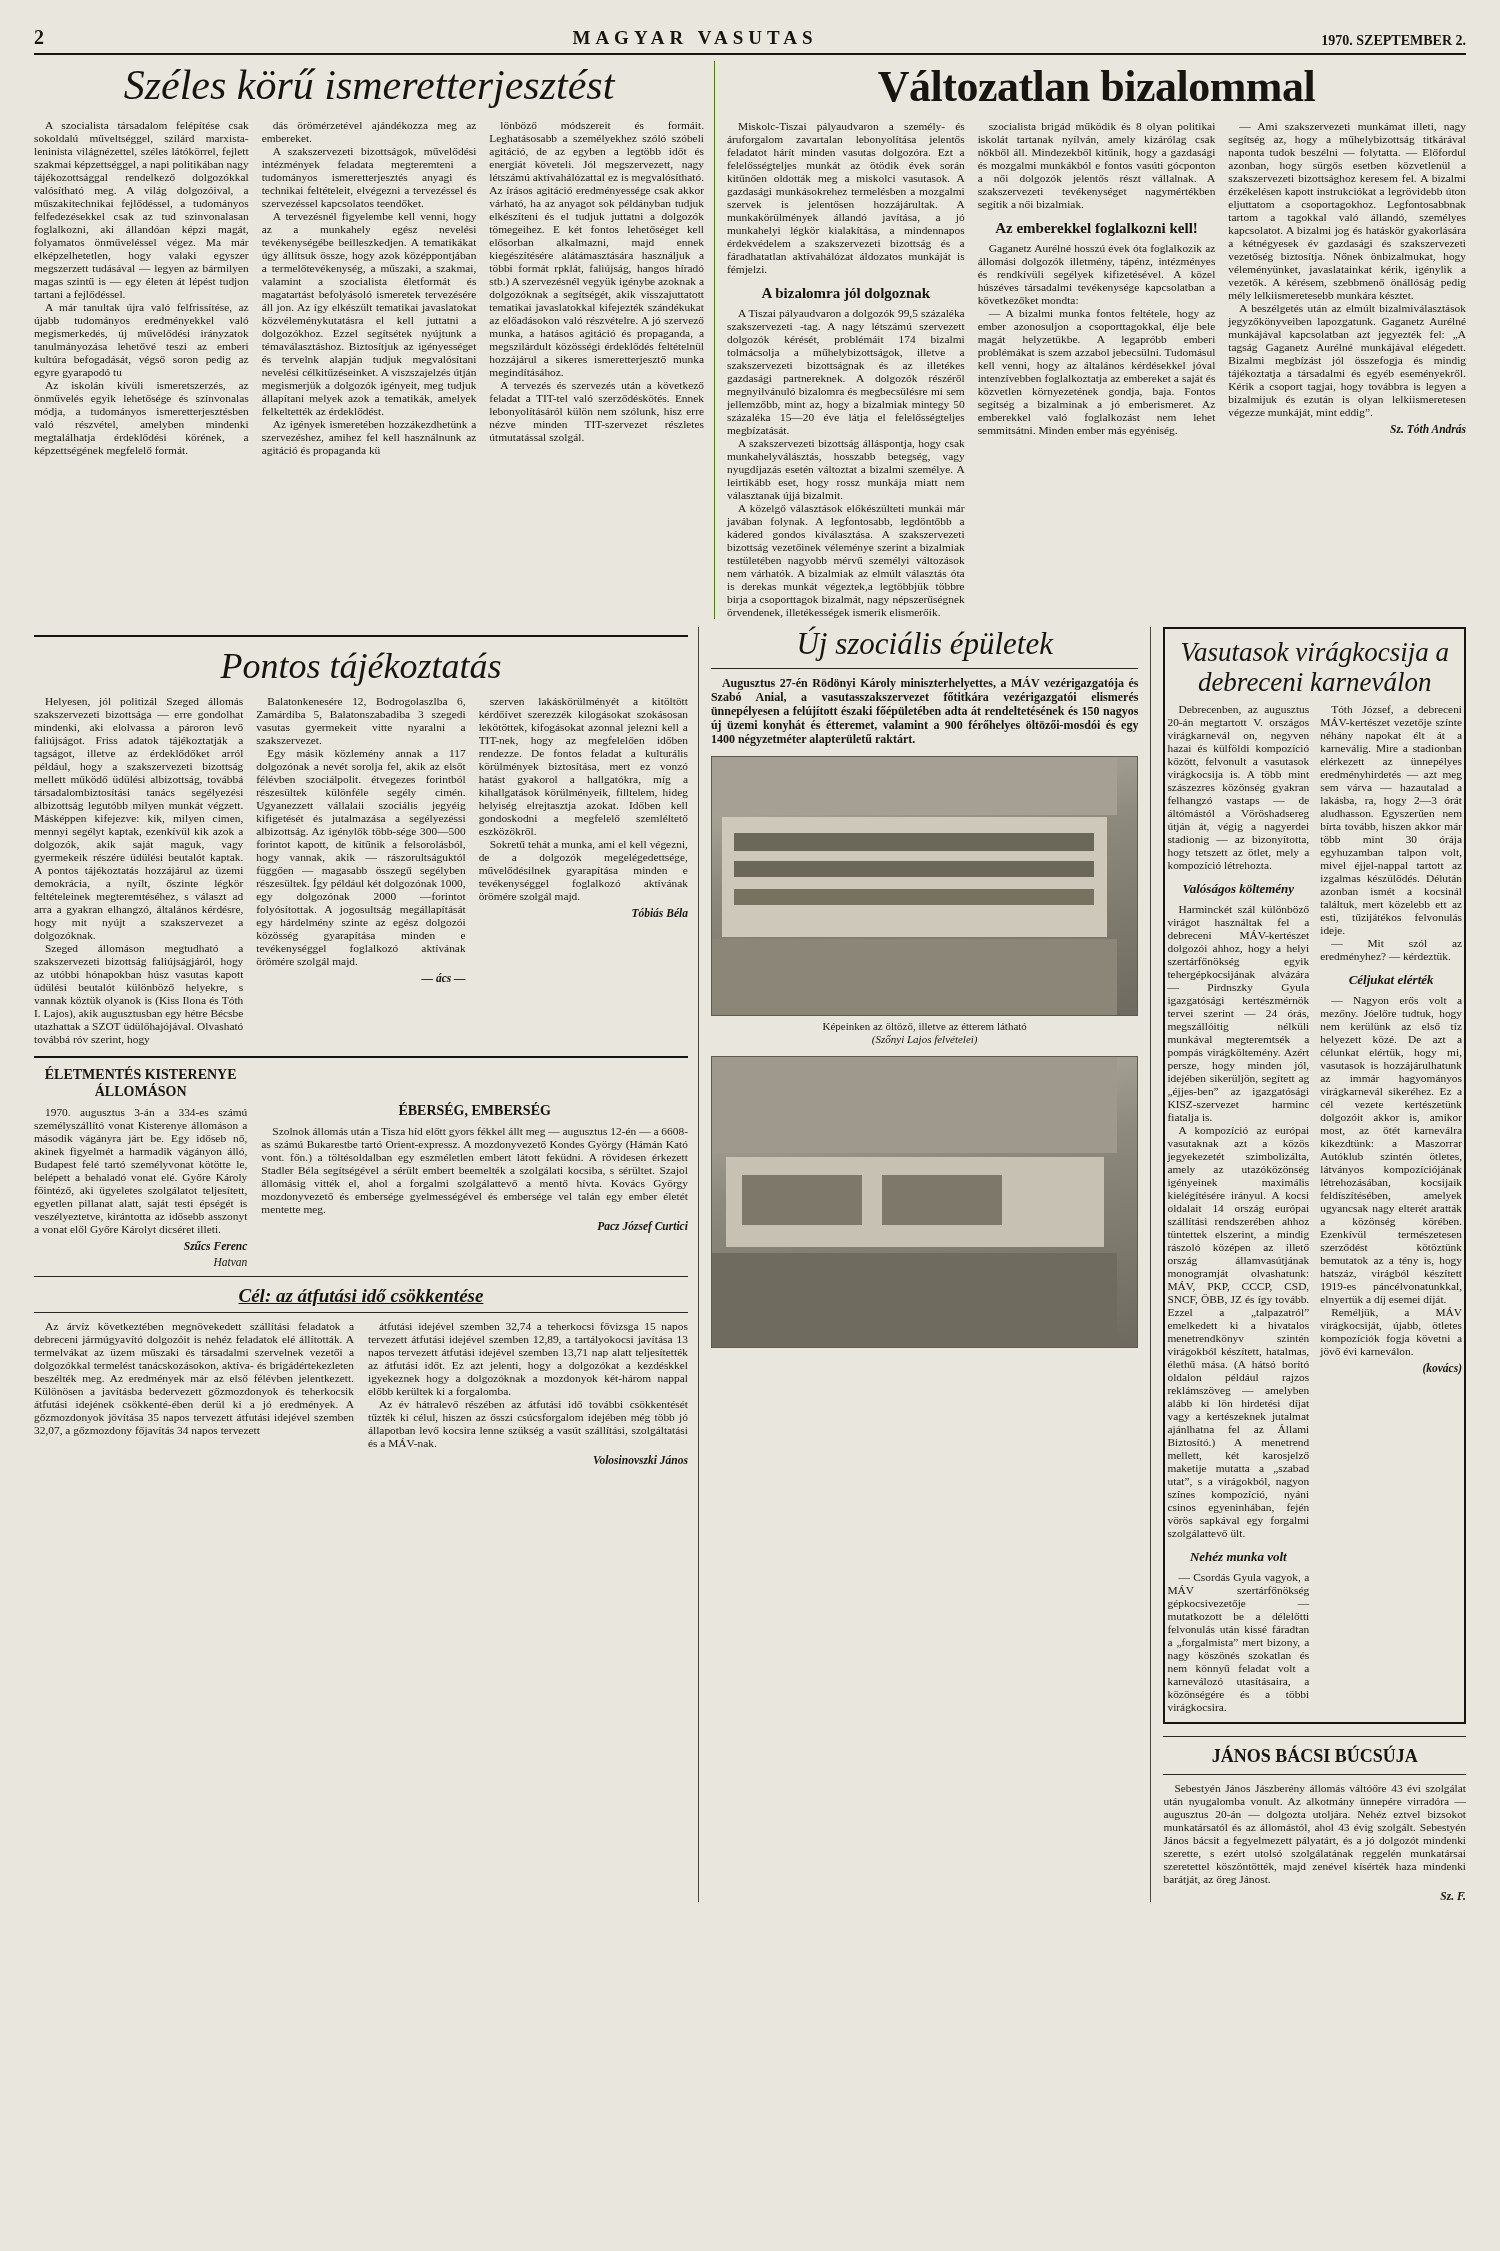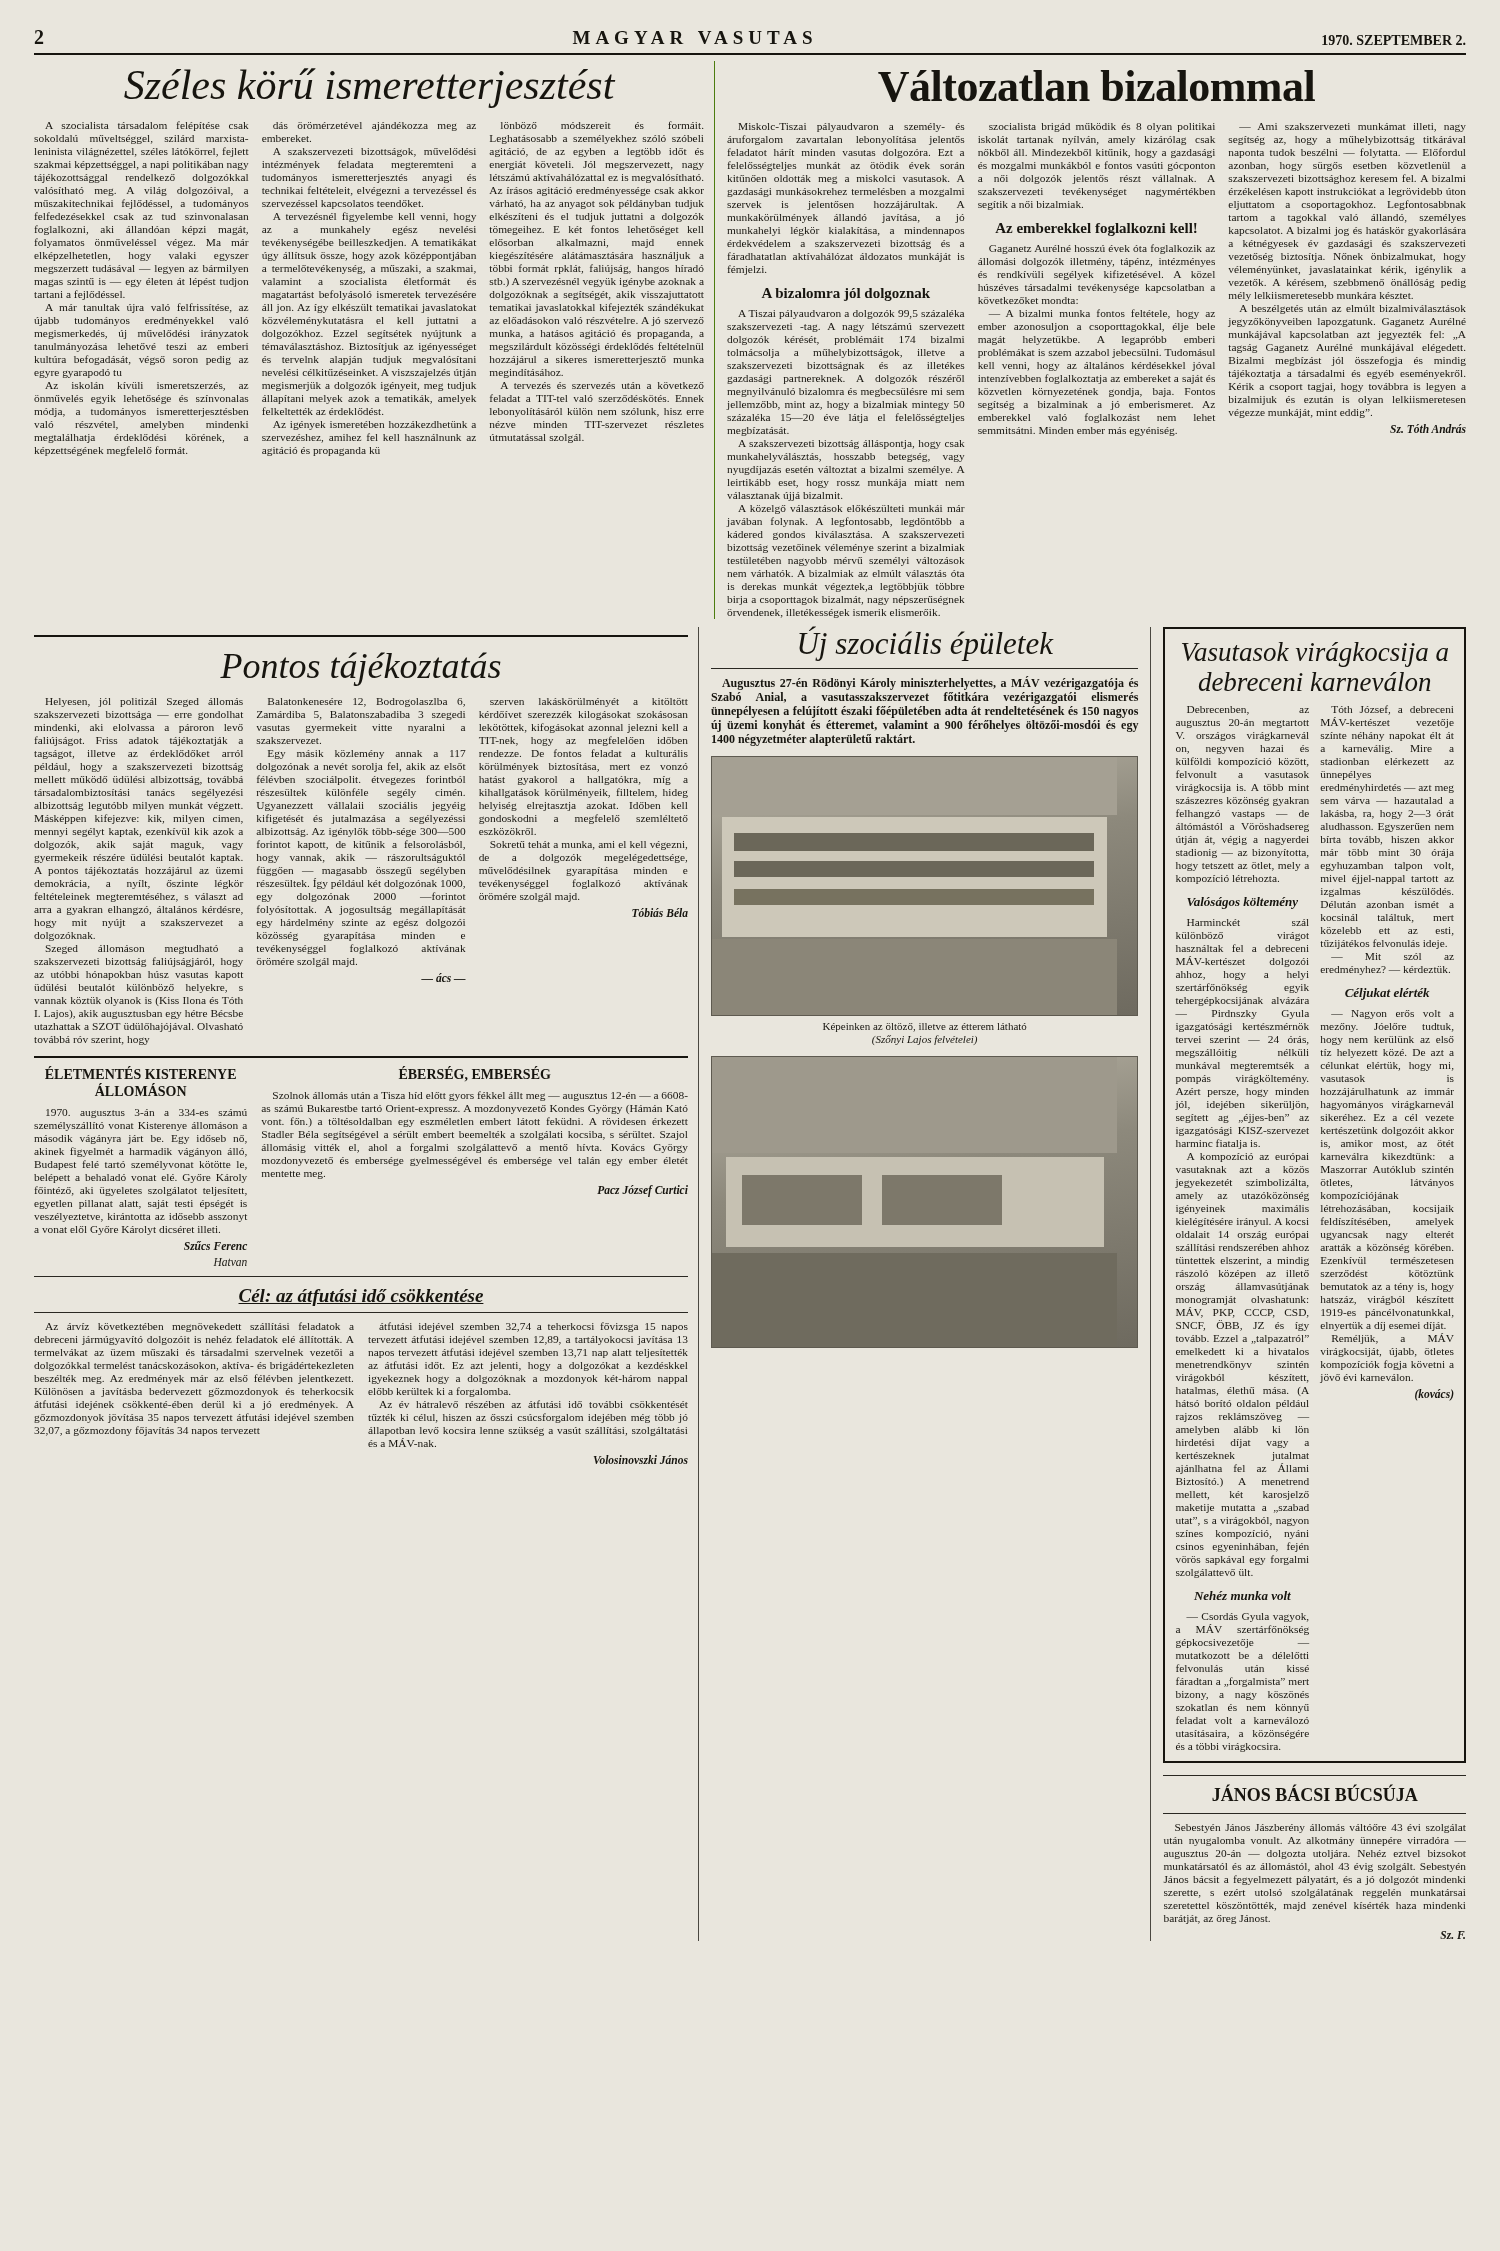--- a/index.html
+++ b/index.html
@@ -117,21 +117,21 @@
   .right-feature { width: 752px; padding-left: 12px; box-sizing: border-box; border-left: 1px solid #4d7c0f; }
 
   .two-col { display: flex; gap: 14px; }
   .two-col > div { flex: 1; }
   .three-col { display: flex; gap: 13px; }
   .three-col > div { flex: 1; }
 
   
   .boxed {
     border: 2px solid #17150f;
-    padding: 8px 10px;
+    padding: 8px 2px;
     box-sizing: border-box;
   }
 
   .photo {
     background: linear-gradient(170deg,#b9b4a6 0%, #8d897c 40%, #6e6a5f 100%);
     position: relative;
     border: 1px solid #5e5a50;
     overflow: hidden;
   }
   .photo .bld {
@@ -232,21 +232,21 @@
         </div>
         <div>
           <p>szerven lakáskörülményét a kitöltött kérdőívet szerezzék kilogásokat szokásosan lekötöttek, kifogásokat azonnal jelezni kell a TIT-nek, hogy az megfelelően időben rendezze. De fontos feladat a kulturális körülmények biztosítása, mert ez vonzó hatást gyakorol a hallgatókra, míg a kihallgatások körülményeik, filltelem, hideg helyiség elrejtasztja azokat. Időben kell gondoskodni a megfelelő szemléltető eszközökről.</p>
           <p>Sokretű tehát a munka, ami el kell végezni, de a dolgozók megelégedettsége, művelődésilnek gyarapítása minden e tevékenységgel foglalkozó aktívának örömére szolgál majd.</p>
           <div class="sig">Tóbiás Béla</div>
         </div>
       </div>
 
       <hr class="hr-thick" style="margin-top:10px;">
 
-      <div class="two-col" style="margin-top:6px;">
+      <div class="two-col" style="margin-top:6px;align-items:center;">
         <div>
           <div class="mini-head">ÉLETMENTÉS KISTERENYE ÁLLOMÁSON</div>
           <p>1970. augusztus 3-án a 334-es számú személyszállító vonat Kisterenye állomáson a második vágányra járt be. Egy időseb nő, akinek figyelmét a harmadik vágányon álló, Budapest felé tartó személyvonat kötötte le, belépett a behaladó vonat elé. Győre Károly főintéző, aki ügyeletes szolgálatot teljesített, egyetlen pillanat alatt, saját testi épségét is veszélyeztetve, kirántotta az idősebb asszonyt a vonat elől Győre Károlyt dicséret illeti.</p>
           <div class="sig">Szűcs Ferenc</div>
           <div class="sig" style="font-weight:normal;">Hatvan</div>
         </div>
         <div style="flex:2;">
           <div class="mini-head">ÉBERSÉG, EMBERSÉG</div>
           <p>Szolnok állomás után a Tisza híd előtt gyors fékkel állt meg — augusztus 12-én — a 6608-as számú Bukarestbe tartó Orient-expressz. A mozdonyvezető Kondes György (Hámán Kató vont. főn.) a töltésoldalban egy eszméletlen embert látott feküdni. A rövidesen érkezett Stadler Béla segítségével a sérült embert beemelték a szolgálati kocsiba, s sérültet. Szajol állomásig vitték el, ahol a forgalmi szolgálattevő a mentő hívta. Kovács György mozdonyvezető és embersége gyelmességével és embersége vel talán egy ember életét mentette meg.</p>
           <div class="sig">Pacz József Curtici</div>

